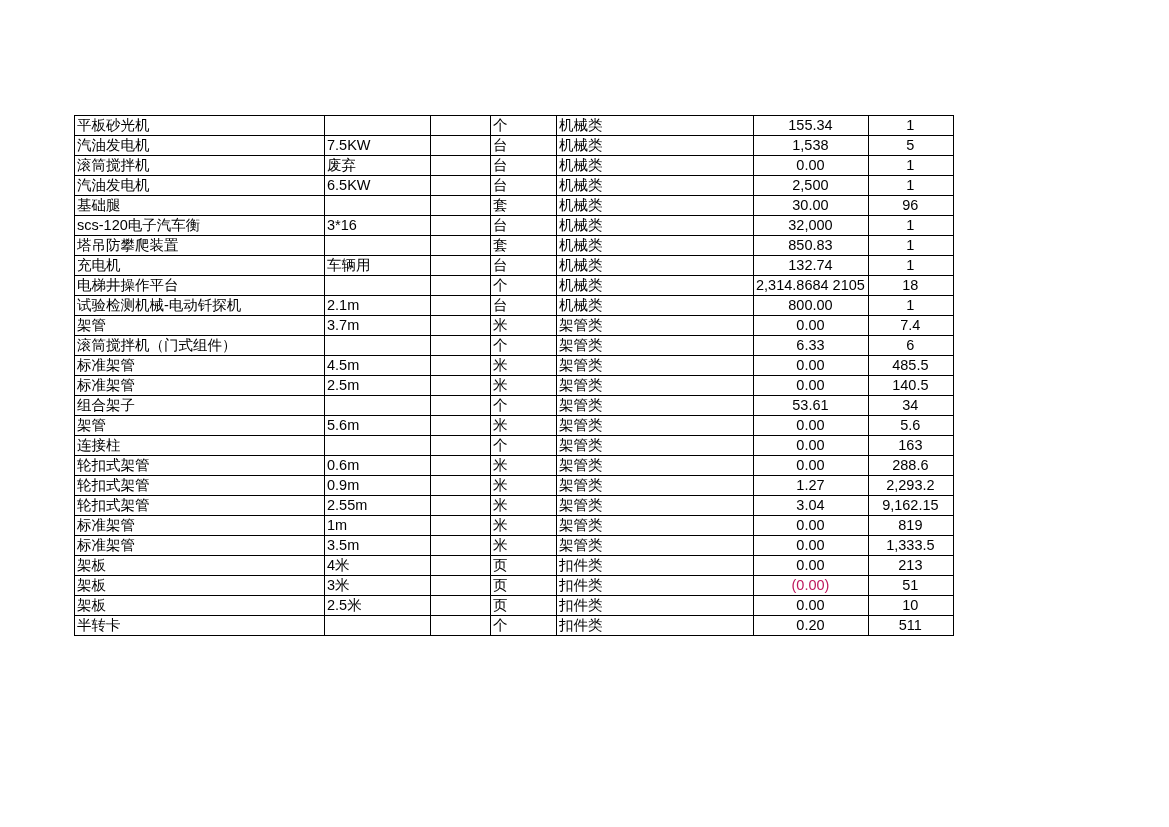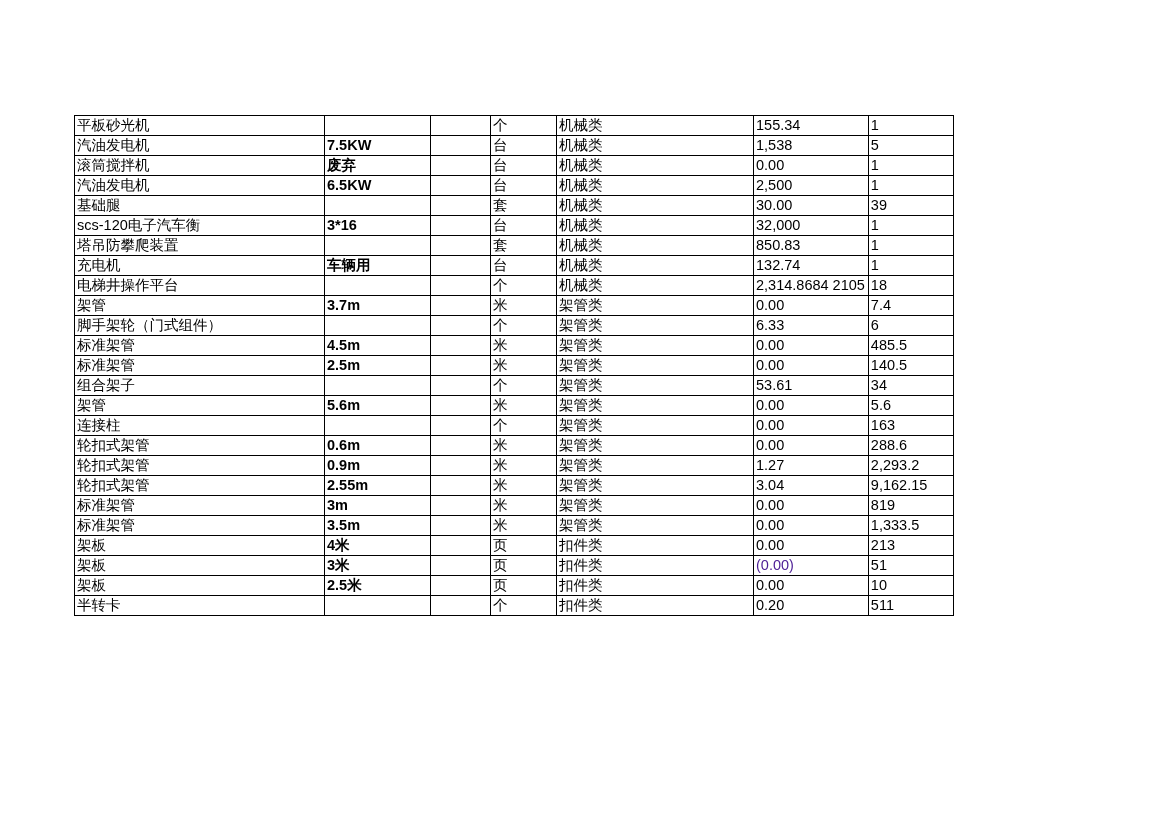--- a/index.html
+++ b/index.html
@@ -29,28 +29,28 @@
     height: 19px;
     line-height: 19px;
     font-size: 14.5px;
     color: #000000;
     padding: 0 3px 0 2px;
     vertical-align: top;
     overflow: hidden;
     white-space: nowrap;
   }
   td.c-name  { width: 244px; }
-  td.c-spec  { width: 100px; font-weight: bold; }
+  td.c-spec  { width: 100px; }
   td.c-blank { width: 54px;  }
   td.c-unit  { width: 60px;  }
   td.c-cat   { width: 191px; }
   td.c-price { width: 96px;  }
   td.c-qty   { width: 79px;  }
   td.num {
-    text-align: left;
+    text-align: center;
     white-space: pre-line; 
   }
 </style>
 </head>
 <body>
 
 <div class="canvas">
   <div class="sheet">
     <table class="grid">
       <tbody>
@@ -90,21 +90,21 @@
     <td class="c-price num">2,500</td>
     <td class="c-qty num">1</td>
   </tr>
           <tr>
     <td class="c-name">基础腿</td>
     <td class="c-spec"></td>
     <td class="c-blank"></td>
     <td class="c-unit">套</td>
     <td class="c-cat">机械类</td>
     <td class="c-price num">30.00</td>
-    <td class="c-qty num">39</td>
+    <td class="c-qty num">96</td>
   </tr>
           <tr>
     <td class="c-name">scs-120电子汽车衡</td>
     <td class="c-spec">3*16</td>
     <td class="c-blank"></td>
     <td class="c-unit">台</td>
     <td class="c-cat">机械类</td>
     <td class="c-price num">32,000</td>
     <td class="c-qty num">1</td>
   </tr>
@@ -130,30 +130,39 @@
     <td class="c-name">电梯井操作平台</td>
     <td class="c-spec"></td>
     <td class="c-blank"></td>
     <td class="c-unit">个</td>
     <td class="c-cat">机械类</td>
     <td class="c-price num">2,314.8684
 2105</td>
     <td class="c-qty num">18</td>
   </tr>
           <tr>
+    <td class="c-name">试验检测机械-电动钎探机</td>
+    <td class="c-spec">2.1m</td>
+    <td class="c-blank"></td>
+    <td class="c-unit">台</td>
+    <td class="c-cat">机械类</td>
+    <td class="c-price num">800.00</td>
+    <td class="c-qty num">1</td>
+  </tr>
+          <tr>
     <td class="c-name">架管</td>
     <td class="c-spec">3.7m</td>
     <td class="c-blank"></td>
     <td class="c-unit">米</td>
     <td class="c-cat">架管类</td>
     <td class="c-price num">0.00</td>
     <td class="c-qty num">7.4</td>
   </tr>
           <tr>
-    <td class="c-name">脚手架轮（门式组件）</td>
+    <td class="c-name">滚筒搅拌机（门式组件）</td>
     <td class="c-spec"></td>
     <td class="c-blank"></td>
     <td class="c-unit">个</td>
     <td class="c-cat">架管类</td>
     <td class="c-price num">6.33</td>
     <td class="c-qty num">6</td>
   </tr>
           <tr>
     <td class="c-name">标准架管</td>
     <td class="c-spec">4.5m</td>
@@ -221,21 +230,21 @@
     <td class="c-name">轮扣式架管</td>
     <td class="c-spec">2.55m</td>
     <td class="c-blank"></td>
     <td class="c-unit">米</td>
     <td class="c-cat">架管类</td>
     <td class="c-price num">3.04</td>
     <td class="c-qty num">9,162.15</td>
   </tr>
           <tr>
     <td class="c-name">标准架管</td>
-    <td class="c-spec">3m</td>
+    <td class="c-spec">1m</td>
     <td class="c-blank"></td>
     <td class="c-unit">米</td>
     <td class="c-cat">架管类</td>
     <td class="c-price num">0.00</td>
     <td class="c-qty num">819</td>
   </tr>
           <tr>
     <td class="c-name">标准架管</td>
     <td class="c-spec">3.5m</td>
     <td class="c-blank"></td>
@@ -252,21 +261,21 @@
     <td class="c-cat">扣件类</td>
     <td class="c-price num">0.00</td>
     <td class="c-qty num">213</td>
   </tr>
           <tr>
     <td class="c-name">架板</td>
     <td class="c-spec">3米</td>
     <td class="c-blank"></td>
     <td class="c-unit">页</td>
     <td class="c-cat">扣件类</td>
-    <td class="c-price num" style="color: #4c1d95;">(0.00)</td>
+    <td class="c-price num" style="color: #be185d;">(0.00)</td>
     <td class="c-qty num">51</td>
   </tr>
           <tr>
     <td class="c-name">架板</td>
     <td class="c-spec">2.5米</td>
     <td class="c-blank"></td>
     <td class="c-unit">页</td>
     <td class="c-cat">扣件类</td>
     <td class="c-price num">0.00</td>
     <td class="c-qty num">10</td>

